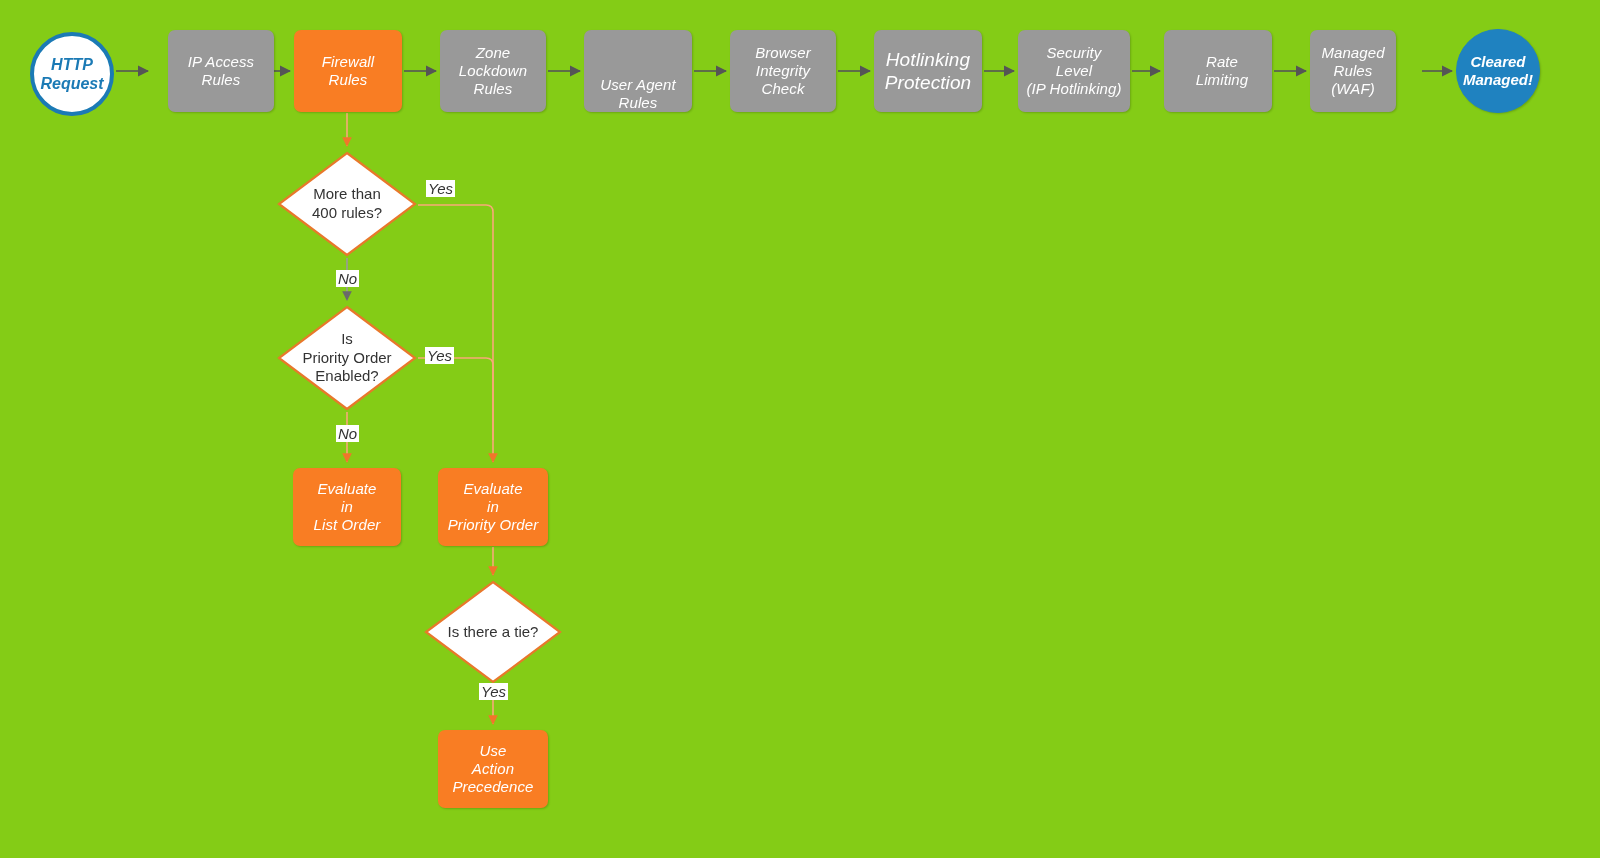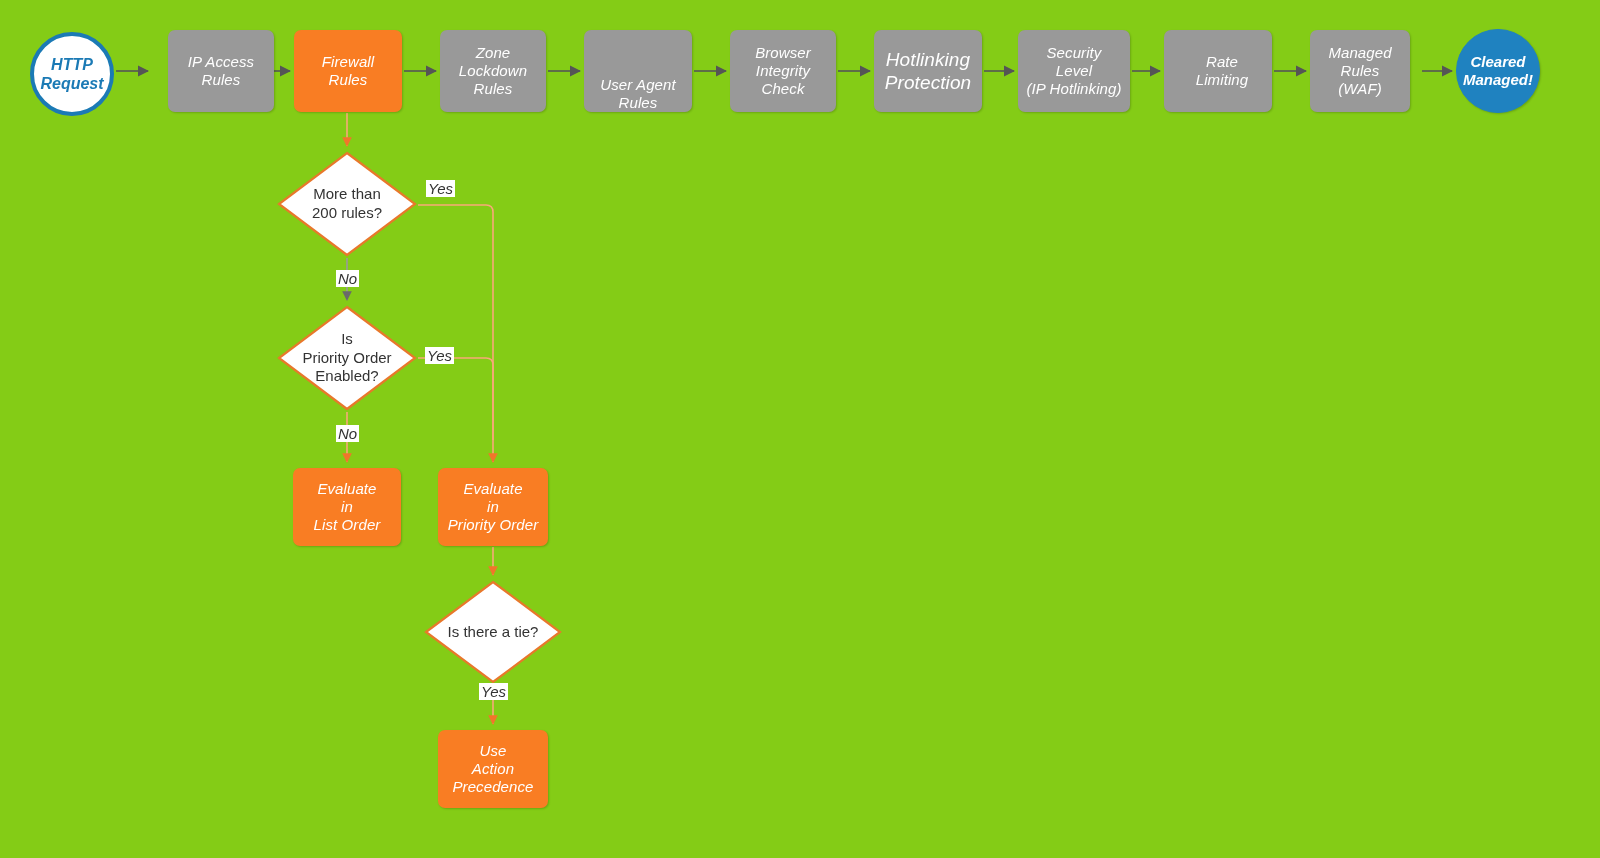--- a/index.html
+++ b/index.html
@@ -201,37 +201,37 @@
     <span class="lbl" style="white-space:pre-line;">Security
 Level
 (IP Hotlinking)</span>
   </div>
 
   <div class="node-box gray" style="left:1164px;top:30px;width:108px;height:82px;font-size:15px;padding-left:8px;">
     <span class="lbl" style="white-space:pre-line;">Rate
 Limiting</span>
   </div>
 
-  <div class="node-box gray" style="left:1310px;top:30px;width:100px;height:82px;font-size:15px;">
+  <div class="node-box gray" style="left:1310px;top:30px;width:86px;height:82px;font-size:15px;">
     <span class="lbl" style="white-space:pre-line;">Managed
 Rules
 (WAF)</span>
   </div>
 
   <div class="node-circle filled" style="left:1456px;top:29px;width:84px;height:84px;font-size:15px;">
     <span class="lbl" style="white-space:pre-line;">Cleared
 Managed!</span>
   </div>
 
   <div class="node-diamond" style="left:277px;top:151px;width:140px;height:106px;">
     <svg class="dia-shape" viewBox="0 0 140 106" preserveAspectRatio="none">
       <polygon points="70,2 138,53 70,104 2,53" fill="#ffffff" stroke="#e8782b" stroke-width="2.2"></polygon>
     </svg>
     <span class="dia-text">More than
-200 rules?</span>
+400 rules?</span>
   </div>
 
   <div class="node-diamond" style="left:277px;top:305px;width:140px;height:106px;">
     <svg class="dia-shape" viewBox="0 0 140 106" preserveAspectRatio="none">
       <polygon points="70,2 138,53 70,104 2,53" fill="#ffffff" stroke="#e8782b" stroke-width="2.2"></polygon>
     </svg>
     <span class="dia-text">Is
 Priority Order
 Enabled?</span>
   </div>

